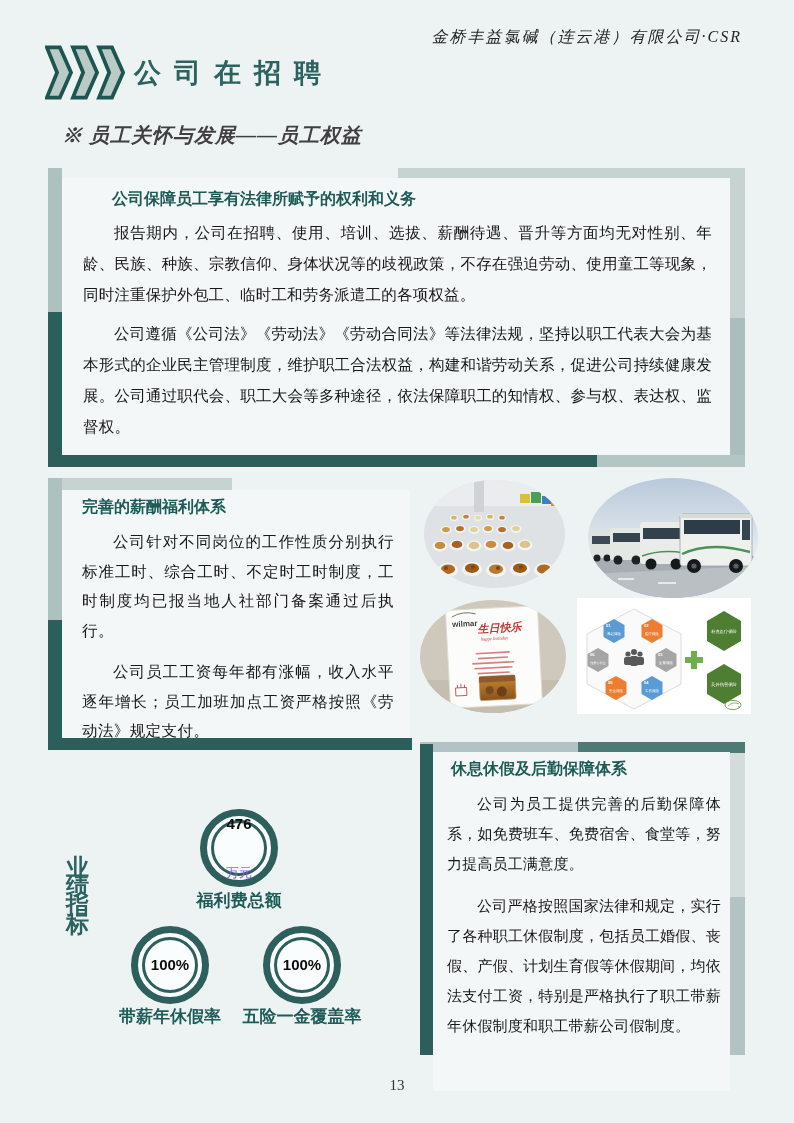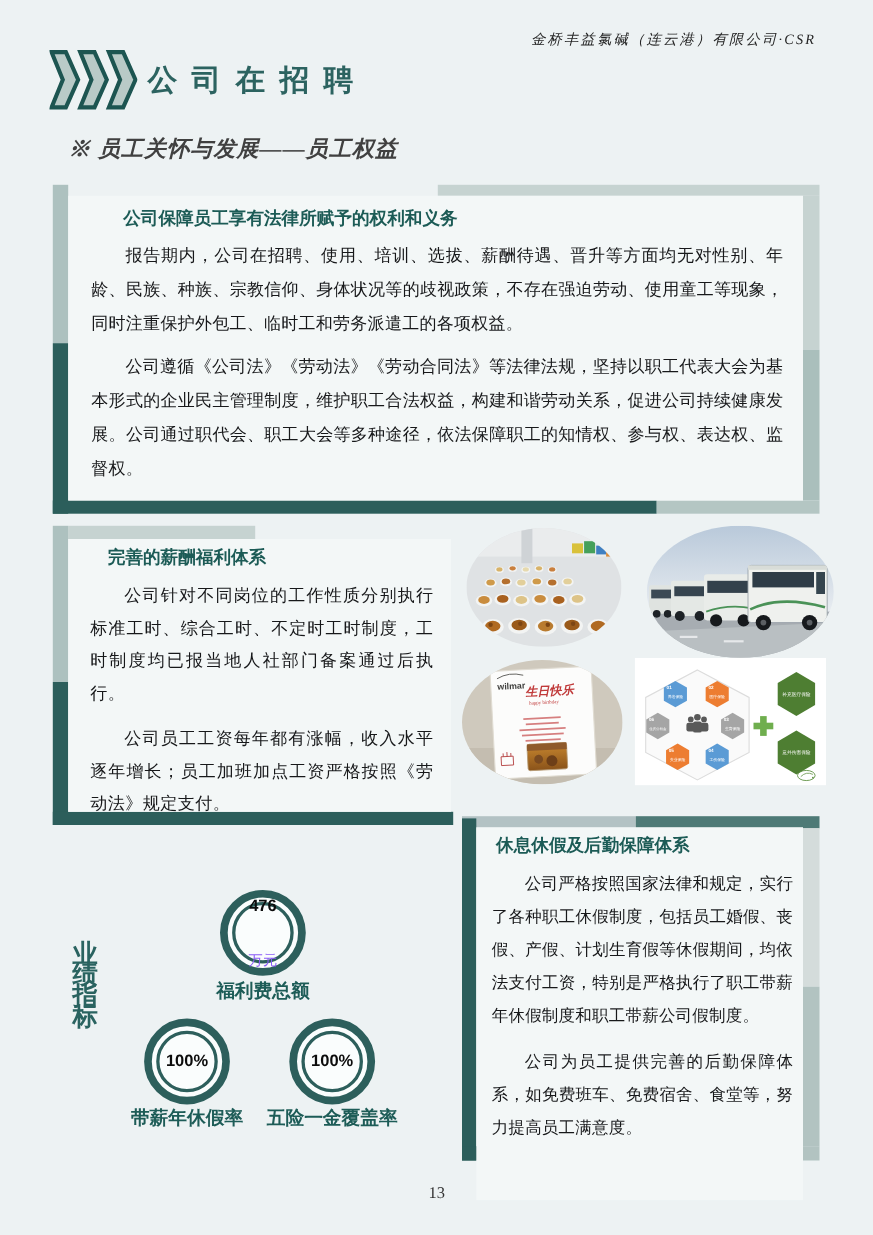--- a/index.html
+++ b/index.html
@@ -1,39 +1,39 @@
 <!DOCTYPE html>
 <html><head>
 <meta charset="utf-8">
 <style>
   body{margin:0;background:#dde2e4;}
   #page{position:relative;width:794px;height:1123px;margin:0 auto;background:#edf2f3;overflow:hidden;
         font-family:"Liberation Serif","DejaVu Serif",serif;}
   .bar{position:absolute;}
 
-  #companyHeader{position:absolute;top:27px;right:52px;font-style:italic;font-size:13px;
+  #companyHeader{position:absolute;top:27px;right:52px;font-style:italic;font-size:16px;
                  color:#262626;letter-spacing:2px;}
   #chevrons{position:absolute;left:45px;top:44px;}
   #pageTitle{position:absolute;left:134px;top:55px;font-family:"Liberation Sans","DejaVu Sans",sans-serif;
              font-weight:bold;font-size:27px;letter-spacing:13px;color:#2c6360;}
   #subtitle{position:absolute;left:62px;top:122px;font-style:italic;font-weight:bold;font-size:20px;
             color:#404040;letter-spacing:1px;}
 
   .card{position:absolute;background:#f3f7f7;box-sizing:border-box;overflow:hidden;}
   .card-title{font-family:"Liberation Sans","DejaVu Sans",sans-serif;font-weight:bold;
               color:#1c5b56;font-size:16px;}
   .card p{margin:0;color:#17181a;text-align:justify;text-indent:2em;}
 
   #card1{left:62px;top:178px;width:668px;height:277px;padding:9px 18px 0 21px;}
   #card1 .card-title{margin:2px 0 7px 29px;}
   #card1 p{font-size:15.5px;line-height:31px;letter-spacing:0.2px;}
   #card1 p + p{margin-top:8px;}
 
   #card2{left:62px;top:490px;width:348px;height:248px;padding:7px 16px 0 20px;}
-  #card2 .card-title{margin:0 0 9px 16px;}
+  #card2 .card-title{margin:0 0 9px 0;}
   #card2 p{font-size:15.5px;line-height:29.5px;letter-spacing:0.4px;}
   #card2 p + p{margin-top:12px;}
 
   #card3{left:433px;top:752px;width:297px;height:339px;padding:7px 9px 0 14px;}
   #card3 .card-title{margin:0 0 9px 4px;}
   #card3 p{font-size:15px;line-height:30px;letter-spacing:0.2px;}
   #card3 p + p{margin-top:12px;}
 
   .photo{position:absolute;}
 
@@ -297,22 +297,22 @@
   <div class="bar" style="left:420px;top:742px;width:158px;height:11px;background:#b3c2c4"></div>
   <div class="bar" style="left:578px;top:742px;width:167px;height:11px;background:#4e7a76"></div>
   <div class="bar" style="left:420px;top:744px;width:13px;height:311px;background:#2c5e5b"></div>
   <div class="bar" style="left:730px;top:753px;width:15px;height:144px;background:#d4dcdb"></div>
   <div class="bar" style="left:730px;top:897px;width:15px;height:145px;background:#b2c3c1"></div>
   <div class="bar" style="left:420px;top:1042px;width:158px;height:13px;background:#2c5e5b"></div>
   <div class="bar" style="left:578px;top:1042px;width:167px;height:13px;background:#b2c3c1"></div>
 
   <div id="card3" class="card">
     <div class="card-title">休息休假及后勤保障体系</div>
+    <p>公司为员工提供完善的后勤保障体系，如免费班车、免费宿舍、食堂等，努力提高员工满意度。</p>
     <p>公司严格按照国家法律和规定，实行了各种职工休假制度，包括员工婚假、丧假、产假、计划生育假等休假期间，均依法支付工资，特别是严格执行了职工带薪年休假制度和职工带薪公司假制度。</p>
-    <p>公司为员工提供完善的后勤保障体系，如免费班车、免费宿舍、食堂等，努力提高员工满意度。</p>
   </div>
 
   <div id="vlabel">业绩指标</div>
 
   <div class="kpi-circle" style="left:200px;top:809px">
     <div class="kpi-inner">
       <span class="kpi-value">476</span>
       <span class="kpi-unit">万元</span>
     </div>
   </div>

